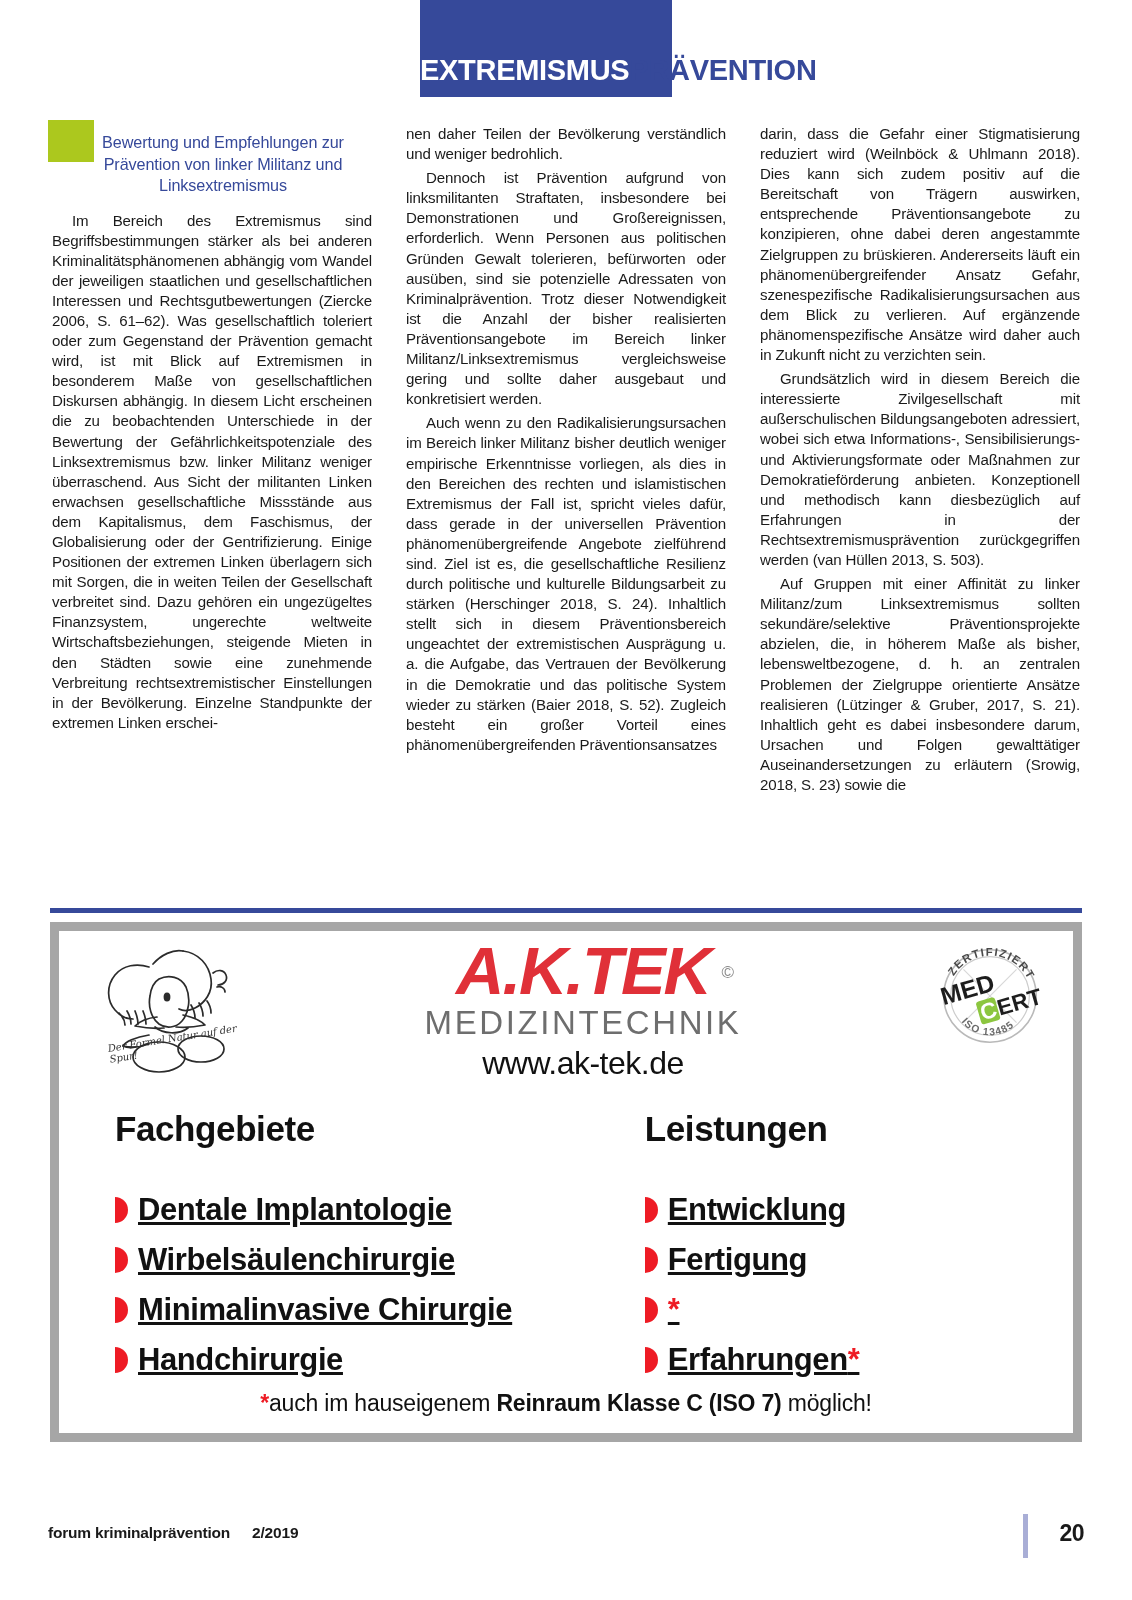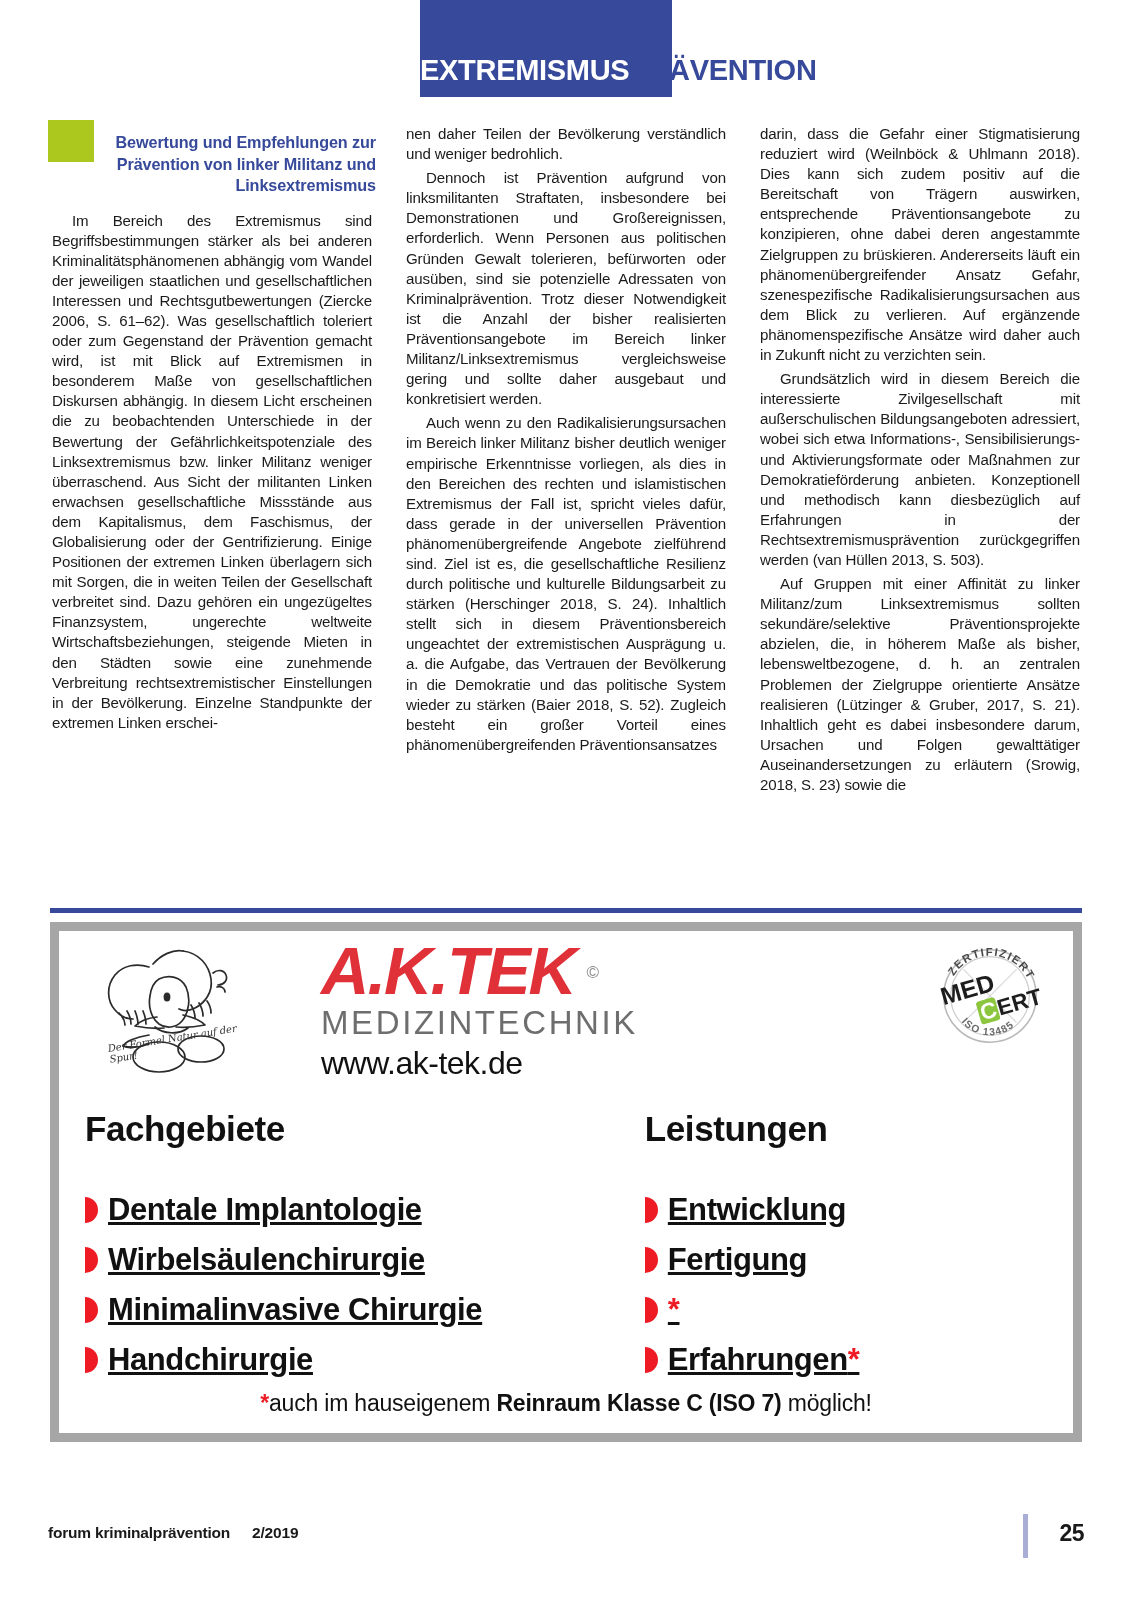--- a/index.html
+++ b/index.html
@@ -83,22 +83,22 @@
     background: #acc81e;
   }
   #kicker {
     position: relative;
     z-index: 2;
     padding-left: 22px;
     padding-top: 12px;
     color: #36499a;
     font-size: 16.2px;
     line-height: 21.5px;
-    font-weight: bold;
-    text-align: right;
+    font-weight: normal;
+    text-align: center;
     letter-spacing: -0.1px;
   }
 
   
   #blue-rule {
     position: absolute;
     left: 50px;
     top: 908px;
     width: 1032px;
     height: 5px;
@@ -140,23 +140,24 @@
     font-size: 10px;
     line-height: 11px;
     color: #333;
     transform: rotate(-9deg);
     transform-origin: left top;
   }
 
   
   #logo-block {
     position: absolute;
-    left: 262px;
+    left: 284px;
     top: 6px;
     width: 480px;
+    text-align: center;
   }
   #logo-aktek {
     font-size: 67px;
     font-weight: bold;
     font-style: italic;
     color: #e03038;
     letter-spacing: -2px;
     line-height: 68px;
     white-space: nowrap;
     position: relative;
@@ -196,21 +197,21 @@
   }
 
   
   #ad-cols {
     position: absolute;
     left: 0;
     top: 178px;
     width: 100%;
     display: flex;
   }
-  #ad-col-left  { width: 56%; padding-left: 26px; box-sizing: border-box; }
+  #ad-col-left  { width: 56%; padding-left: 56px; box-sizing: border-box; }
   #ad-col-right { width: 44%; padding-left: 18px; box-sizing: border-box; }
 
   .ad-heading {
     font-size: 35px;
     font-weight: bold;
     color: #111;
     letter-spacing: -0.4px;
     margin-bottom: 36px;
   }
   .ad-list { list-style: none; margin: 0; padding: 0; }
@@ -432,14 +433,14 @@
     </div>
 
   </div>
 </div>
 
 <div id="footer">
   <div id="footer-left">
     <span>forum kriminalprävention</span><span id="footer-issue">2/2019</span>
   </div>
   <div id="footer-bar"></div>
-  <div id="footer-pagenum">25</div>
+  <div id="footer-pagenum">20</div>
 </div>
 
 </body></html>

